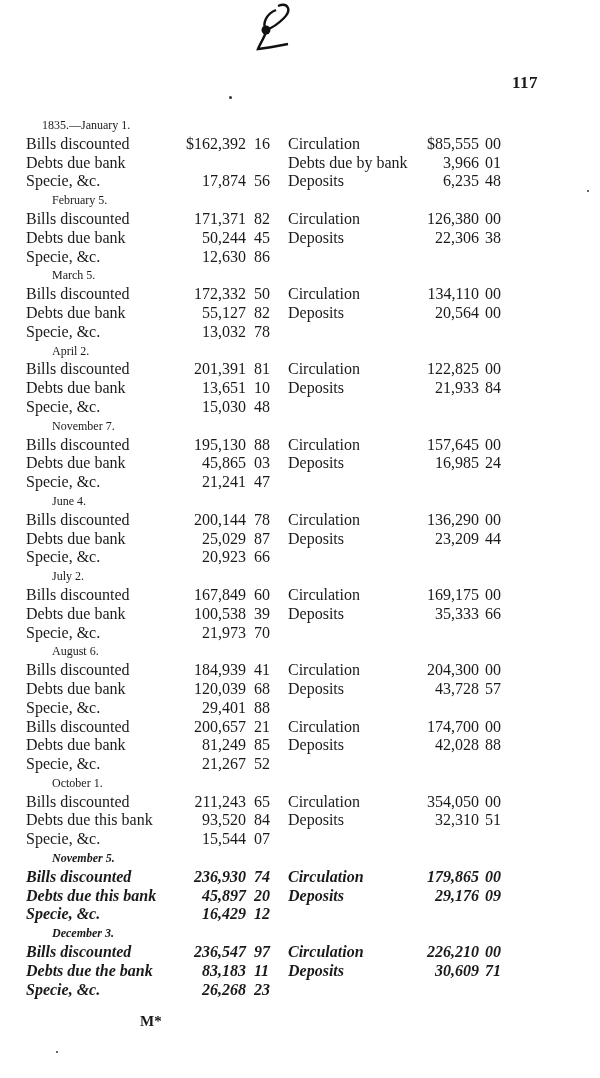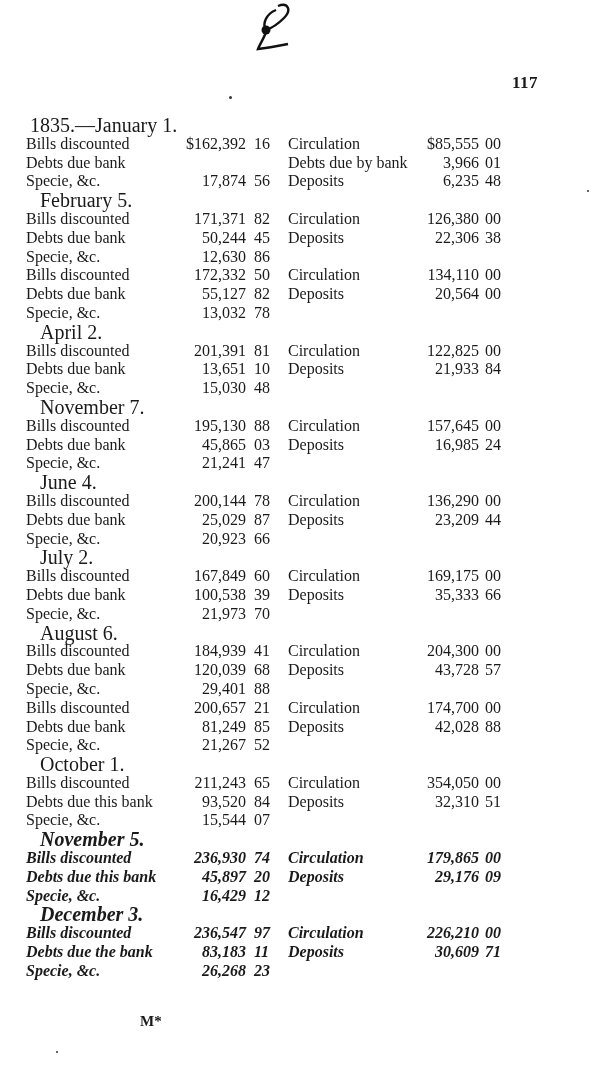--- a/index.html
+++ b/index.html
@@ -12,22 +12,23 @@
       position: absolute; left: 248px; top: 2px; width: 50px; height: 52px;
     }
     .page-number {
       position: absolute; left: 0; width: 538px; top: 73px; text-align: right;
       font-size: 17px; font-weight: bold; letter-spacing: 0.5px;
     }
     .ledger {
       position: absolute; left: 22px; top: 116px; width: 560px;
     }
     .period-heading {
-      height: 18.8px; line-height: 18.8px; font-size: 20px; padding-left: 18px;
+      height: 18.8px; line-height: 18.8px; font-size: 12px; padding-left: 18px;
       white-space: nowrap;
+      margin-left: 12px;
     }
     .row {
       position: relative; height: 18.8px; line-height: 18.8px; font-size: 16px;
       white-space: nowrap;
     }
     .row span { position: absolute; top: 0; }
     .l-label { left: 4px; }
     .l-dollars { right: 336px; text-align: right; }
     .l-cents { left: 232px; }
     .r-label { left: 266px; }
@@ -98,20 +99,21 @@
       </div>
       <div class="row">
         <span class="l-label">Specie, &amp;c.</span>
         <span class="l-dollars">12,630</span>
         <span class="l-cents">86</span>
         <span class="r-label"></span>
         <span class="r-dollars"></span>
         <span class="r-cents"></span>
       </div>
     </div>
+    <div class="period-heading">March 5.</div>
     <div class="">
       <div class="row">
         <span class="l-label">Bills discounted</span>
         <span class="l-dollars">172,332</span>
         <span class="l-cents">50</span>
         <span class="r-label">Circulation</span>
         <span class="r-dollars">134,110</span>
         <span class="r-cents">00</span>
       </div>
       <div class="row">

